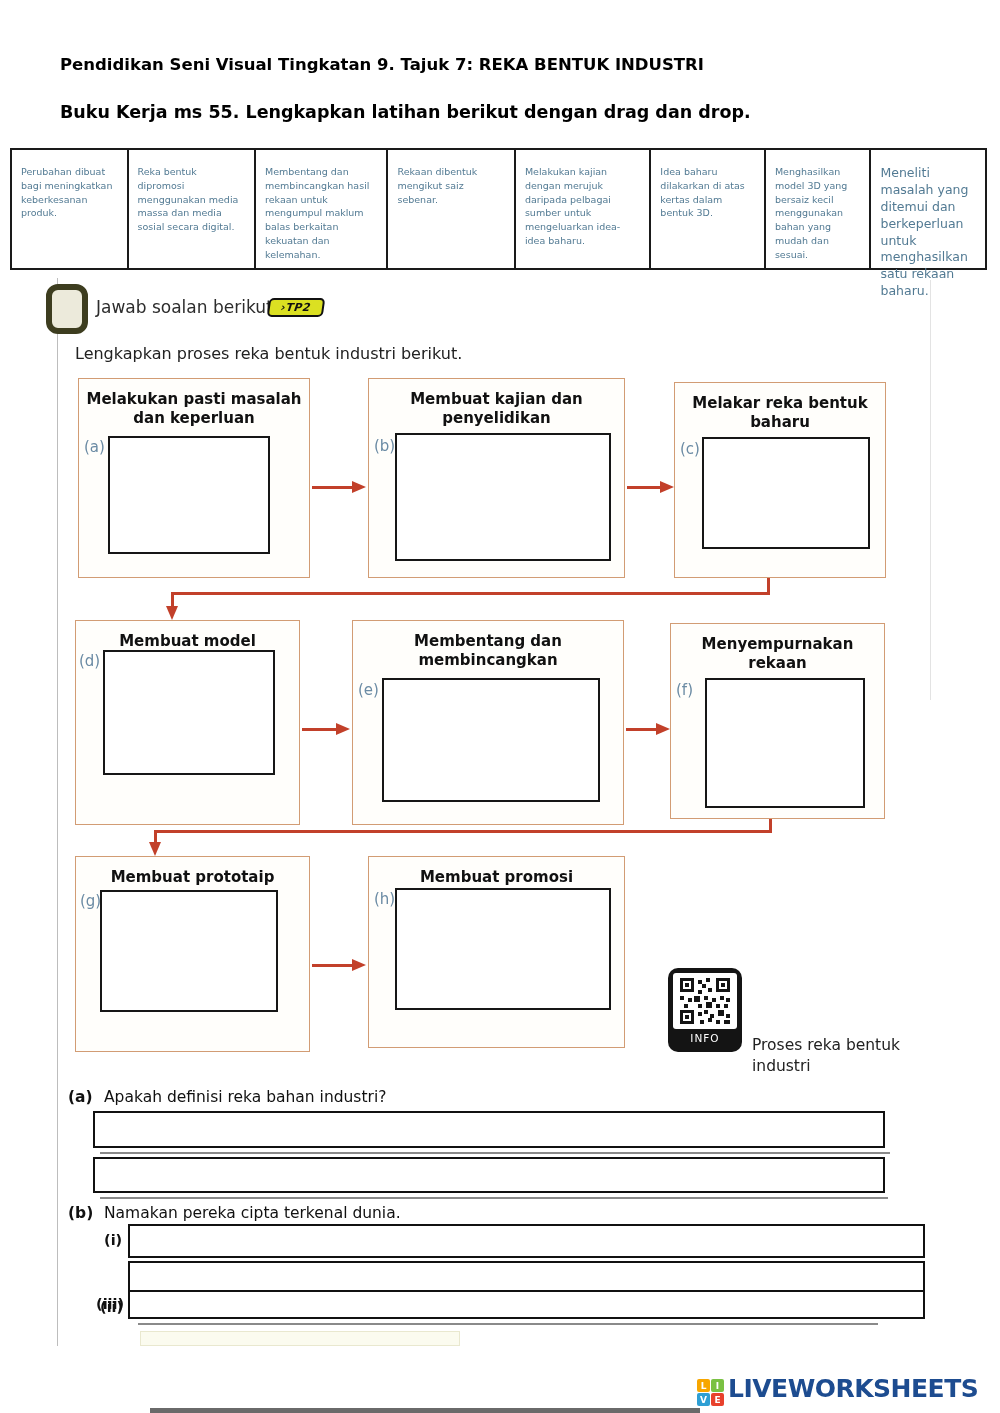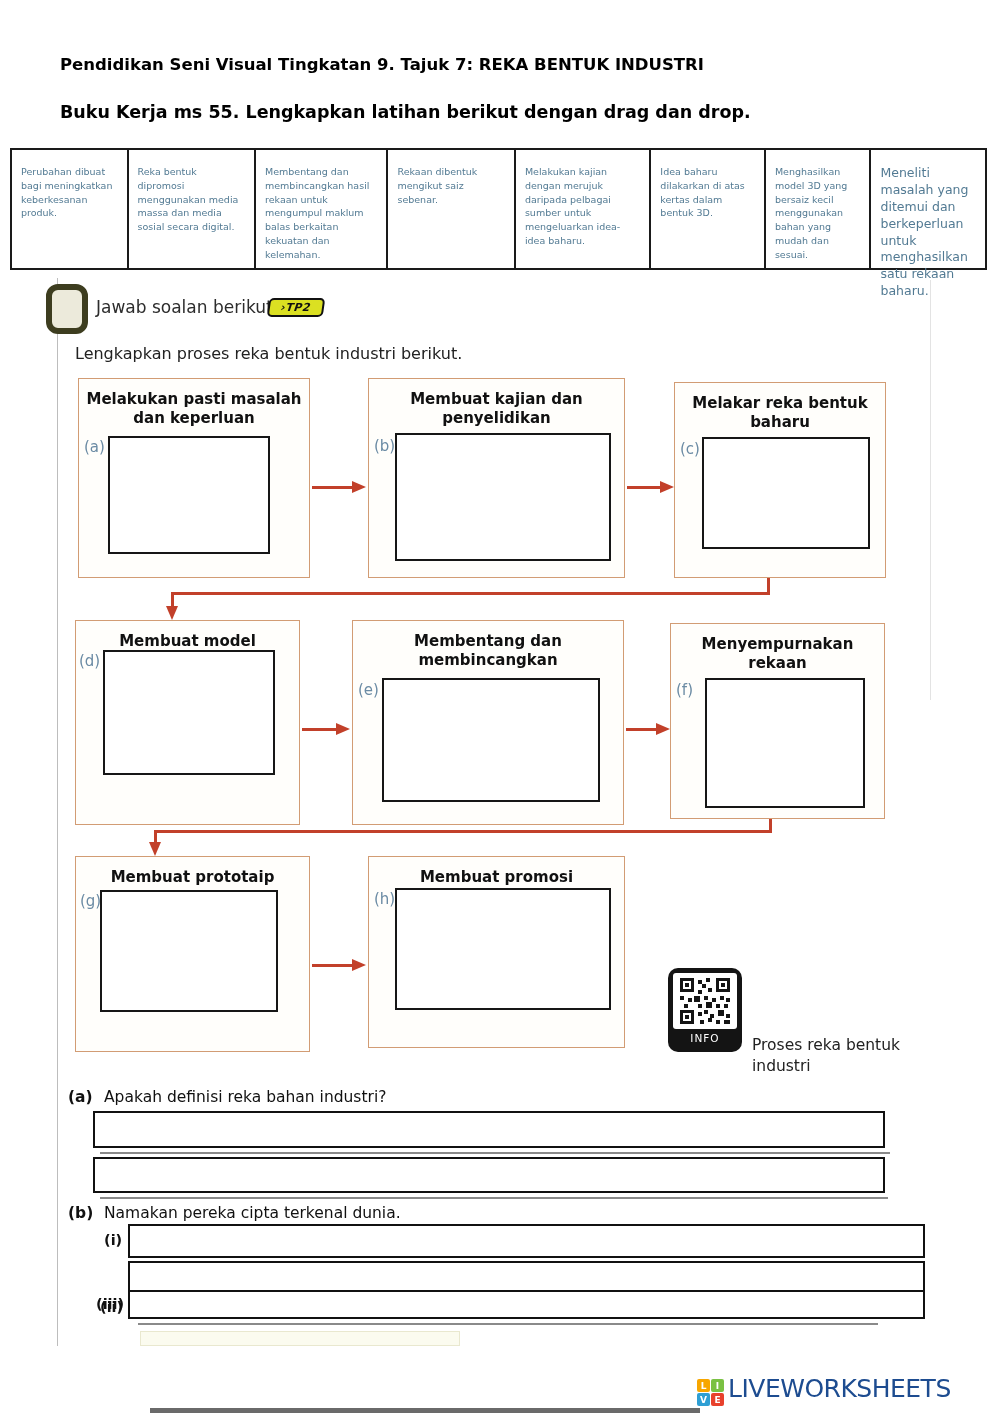--- a/index.html
+++ b/index.html
@@ -52,21 +52,21 @@
   .ansline{position:absolute;height:2px;background:#8a8a8a;}
   .romlabel{position:absolute;font-size:14.5px;font-weight:700;color:#111;}
 
   .logo{position:absolute;left:697px;top:1371px;display:flex;align-items:center;}
   .tiles{display:grid;grid-template-columns:13px 13px;grid-template-rows:13px 13px;gap:1px;margin-right:4px;margin-top:8px;}
   .tile{display:flex;align-items:center;justify-content:center;color:#fff;font-size:9px;font-weight:700;border-radius:2px;}
   .tile-l{background:#f7a600;}
   .tile-i{background:#7ac143;}
   .tile-v{background:#2e9fd4;}
   .tile-e{background:#e8412c;}
-  .logotext{font-size:25px;font-weight:400;color:var(--navy);letter-spacing:-0.5px;}
+  .logotext{font-size:25px;font-weight:700;color:var(--navy);letter-spacing:-0.5px;}
 </style>
 </head>
 <body>
 
 <div class="page">
 
   <div class="hdr1">Pendidikan Seni Visual Tingkatan 9. Tajuk 7: REKA BENTUK INDUSTRI</div>
   <div class="hdr2">Buku Kerja ms 55. Lengkapkan latihan berikut dengan drag dan drop.</div>
 
   <div class="dragrow">

